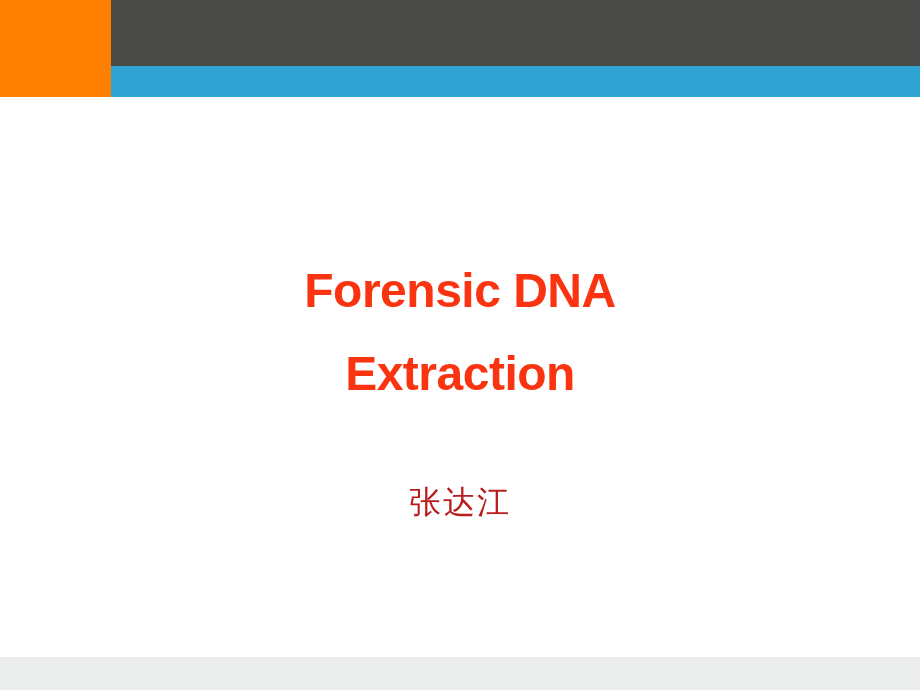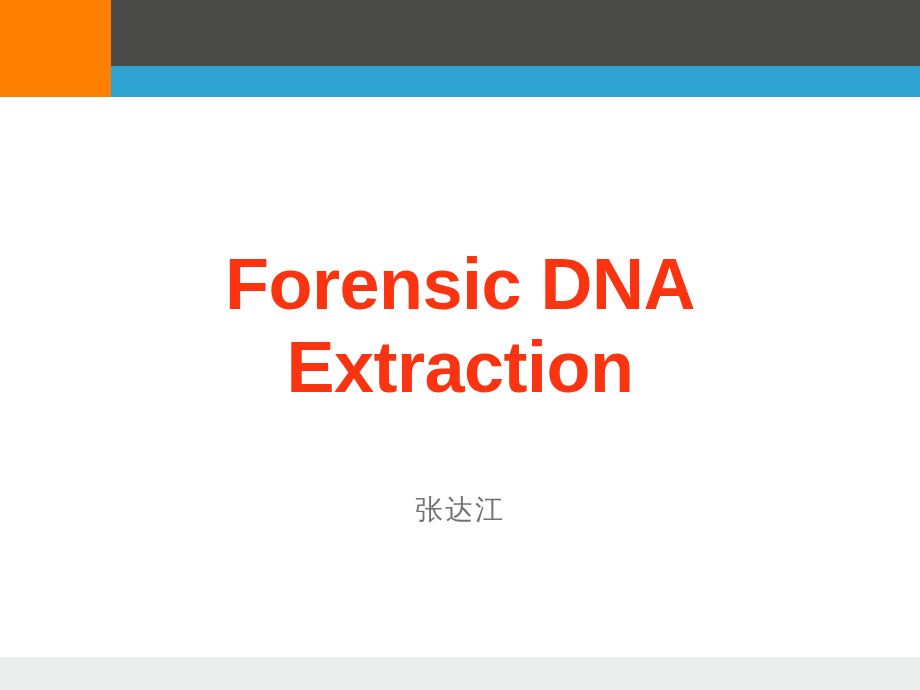--- a/index.html
+++ b/index.html
@@ -56,41 +56,41 @@
 
   
   .title-block {
     position: absolute;
     left: 0;
     top: 243px;
     width: 920px;
     text-align: center;
   }
   .slide-title {
-    margin: 0;
+    margin: 6px;
     color: #fa3310;
     font-family: "Liberation Sans", sans-serif;
     font-weight: bold;
-    font-size: 72px;
+    font-size: 48px;
     line-height: 83px;
     letter-spacing: -0.5px;
     white-space: pre-line;
   }
   .subtitle-block {
     position: absolute;
     left: 0;
     top: 478px;
     width: 920px;
     text-align: center;
   }
   .slide-subtitle {
-    margin: 8px;
-    color: #737373;
+    margin: 0;
+    color: #b91c1c;
     font-family: "DejaVu Sans", sans-serif;
-    font-size: 28px;
+    font-size: 32px;
     line-height: 48px;
     letter-spacing: 2px;
   }
 
   
   .footer-bar {
     position: absolute;
     left: 0;
     top: 657px;
     width: 920px;

